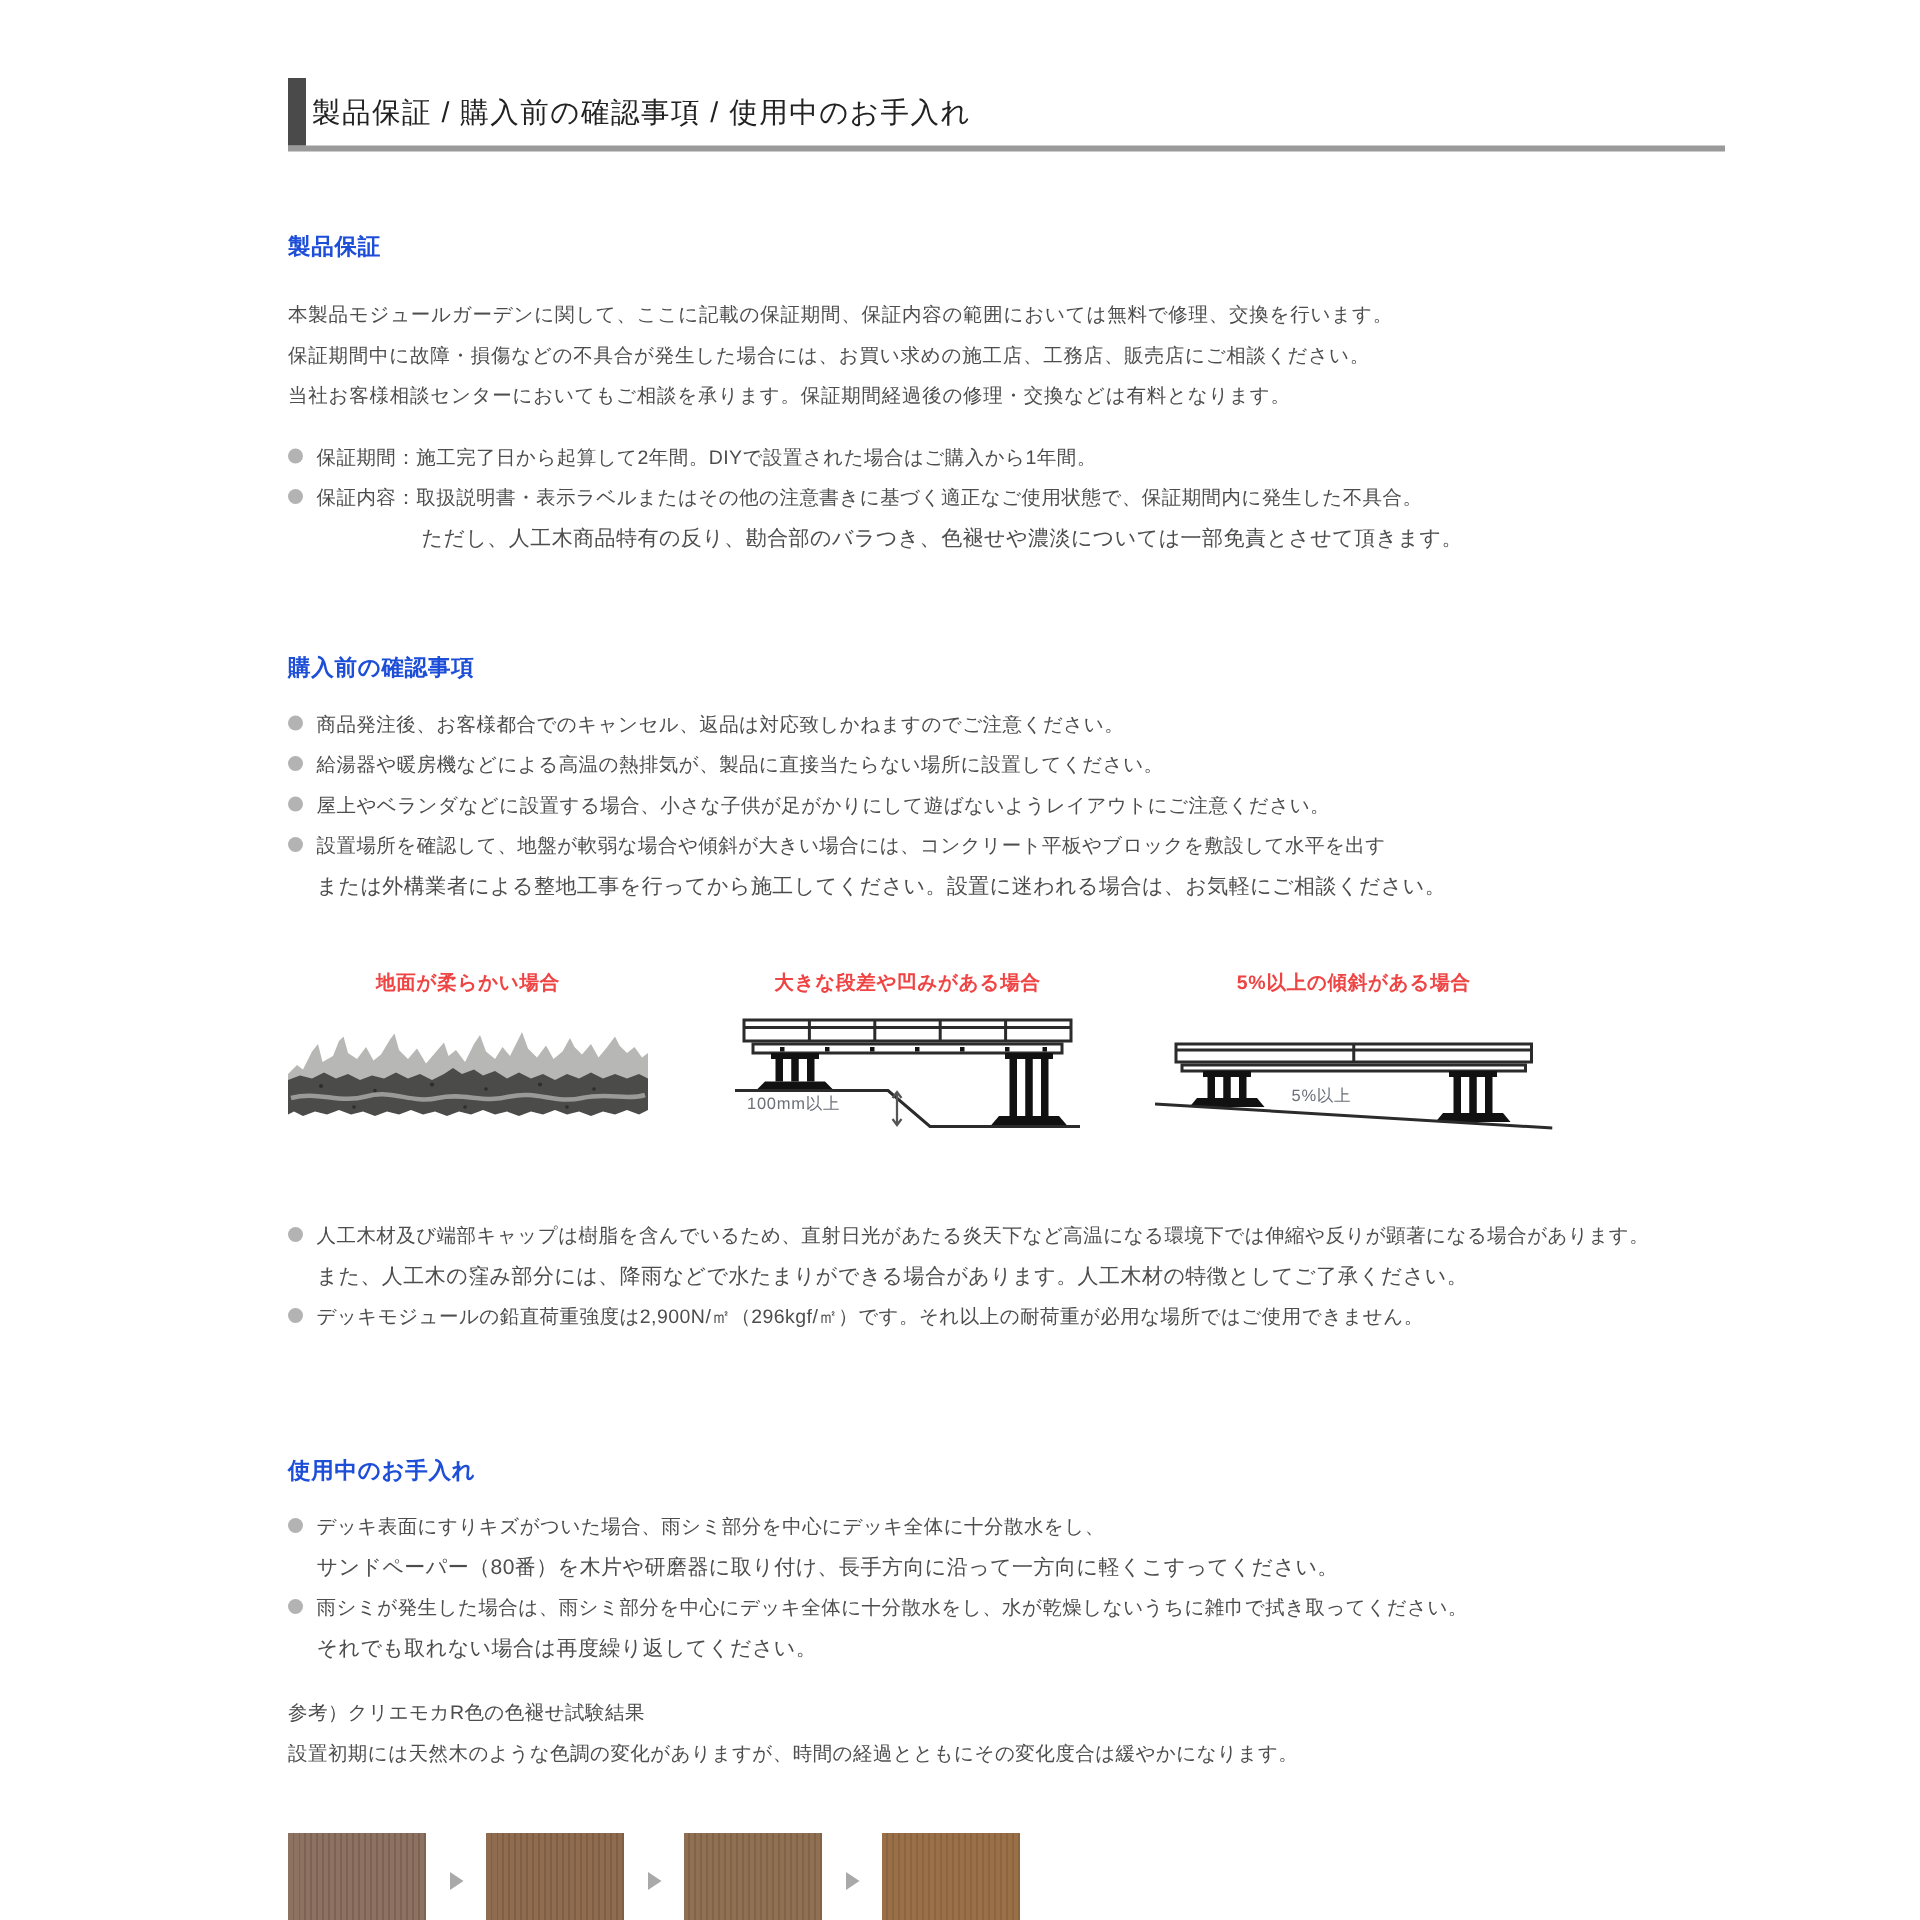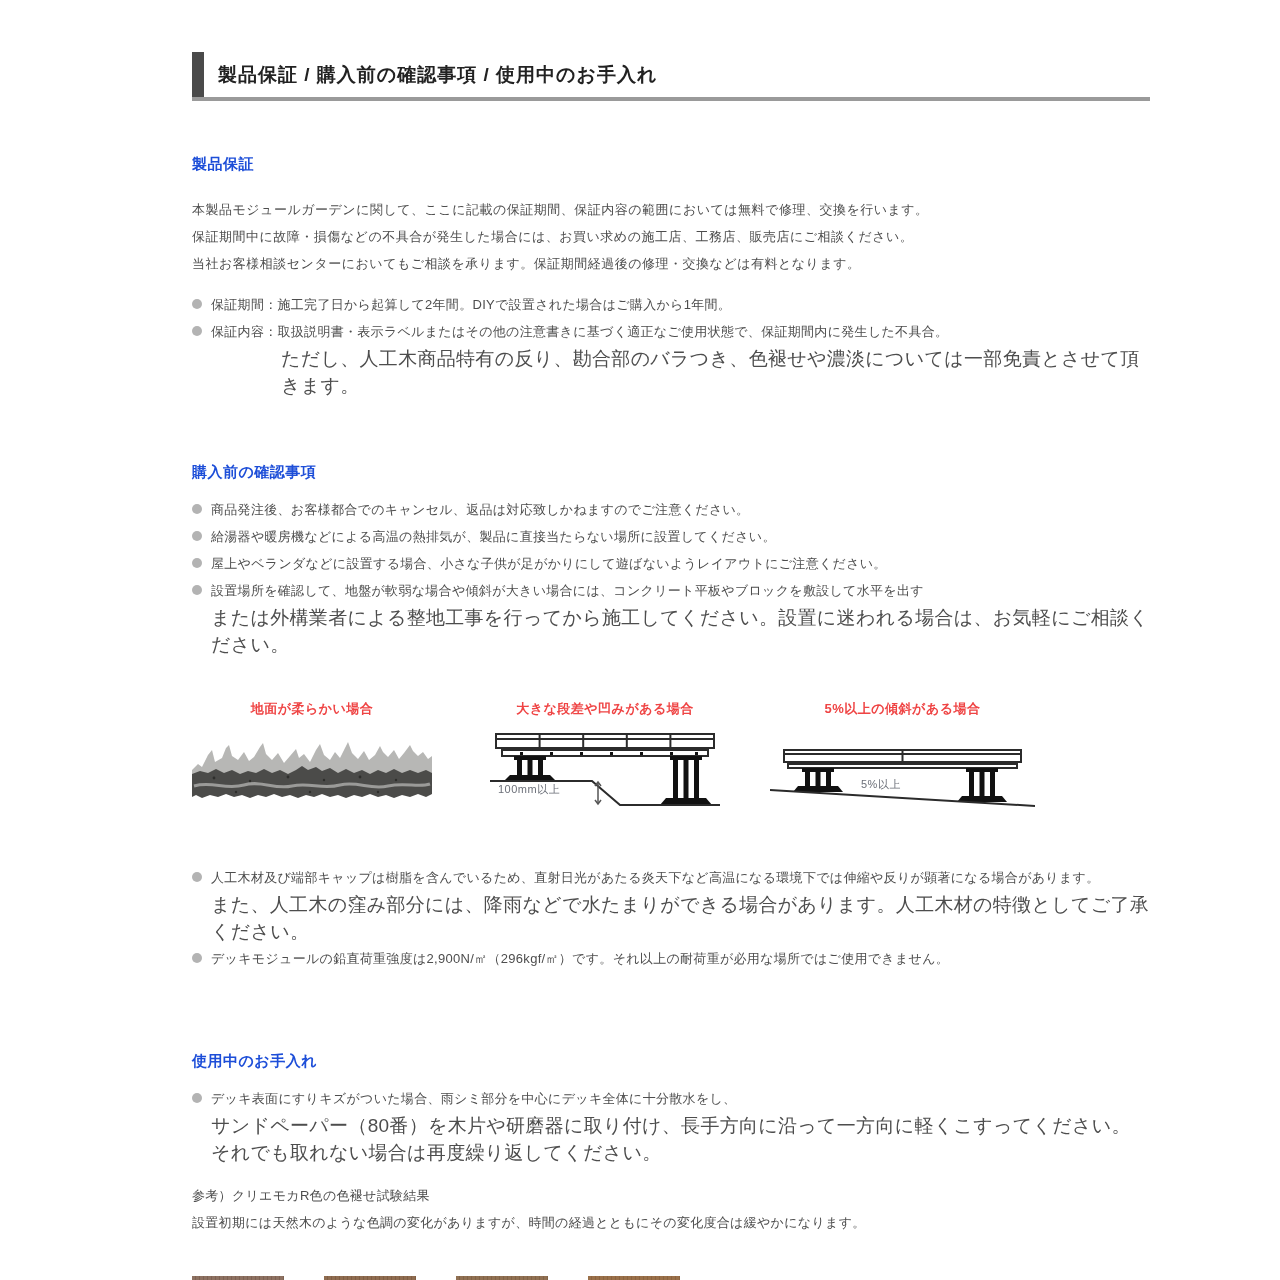--- a/index.html
+++ b/index.html
@@ -3,37 +3,37 @@
 <meta charset="utf-8">
 <style>
   * { margin: 0; padding: 0; box-sizing: border-box; }
   html, body { width: 1280px; height: 1280px; background: #ffffff; overflow: hidden; }
   body { font-family: "Liberation Sans", "DejaVu Sans", sans-serif; color: #4d4d4d; }
   .content { position: absolute; left: 192px; top: 0; width: 958px; }
 
   
   .page-header { margin-top: 52px; border-bottom: 4px solid #9a9a9a; padding-bottom: 0; display: flex; align-items: stretch; height: 49px; }
   .header-bar { width: 12px; background: #4a4a4a; flex: 0 0 12px; }
-  .page-title { font-size: 19px; font-weight: bold; color: #222; letter-spacing: 1px; padding-left: 14px; align-self: center; }
+  .page-title { font-size: 19px; font-weight: normal; color: #222; letter-spacing: 1px; padding-left: 4px; align-self: center; }
 
   
   .section-heading { font-size: 15px; font-weight: bold; color: #1d4ed8; letter-spacing: 0.5px; }
   .h-warranty { margin-top: 54px; }
   .h-purchase { margin-top: 64px; }
   .h-care { margin-top: 80px; }
 
   
   .para { margin-top: 22px; }
   .para .line { font-size: 13px; line-height: 27px; letter-spacing: 0.5px; }
 
   
   .bullets { margin-top: 14px; }
   .bullet-item { display: flex; align-items: flex-start; font-size: 13px; line-height: 27px; letter-spacing: 0.3px; }
   .dot { flex: 0 0 10px; width: 10px; height: 10px; border-radius: 50%; background: #b3b3b3; margin-top: 8px; margin-right: 9px; }
-  .cont { padding-left: 19px; font-size: 19px; line-height: 27px; letter-spacing: 0.3px; }
+  .cont { padding-left: 19px; font-size: 14px; line-height: 27px; letter-spacing: 0.3px; }
   .cont-deep { padding-left: 89px; }
 
   
   .figures { position: relative; margin-top: 42px; height: 140px; }
   .figure { position: absolute; top: 0; }
   .fig-1 { left: 0;   width: 240px; }
   .fig-2 { left: 298px; width: 230px; }
   .fig-3 { left: 578px; width: 265px; }
   .fig-caption { font-size: 13px; font-weight: bold; color: #ef4444; text-align: center; letter-spacing: 0.5px; }
   .fig-draw { position: relative; }
@@ -226,20 +226,24 @@
     </div>
   </div>
 
   <div class="section-heading h-care">使用中のお手入れ</div>
   <div class="bullets">
     <div class="bullet-item">
       <span class="dot"></span>
       <span>デッキ表面にすりキズがついた場合、雨シミ部分を中心にデッキ全体に十分散水をし、</span>
     </div>
     <div class="cont">サンドペーパー（80番）を木片や研磨器に取り付け、長手方向に沿って一方向に軽くこすってください。</div>
+    <div class="bullet-item">
+      <span class="dot"></span>
+      <span>雨シミが発生した場合は、雨シミ部分を中心にデッキ全体に十分散水をし、水が乾燥しないうちに雑巾で拭き取ってください。</span>
+    </div>
     <div class="cont">それでも取れない場合は再度繰り返してください。</div>
   </div>
 
   <div class="ref">
     <div class="line">参考）クリエモカR色の色褪せ試験結果</div>
     <div class="line">設置初期には天然木のような色調の変化がありますが、時間の経過とともにその変化度合は緩やかになります。</div>
   </div>
 
   <div class="swatch-row">
     <div class="swatch-cell">

